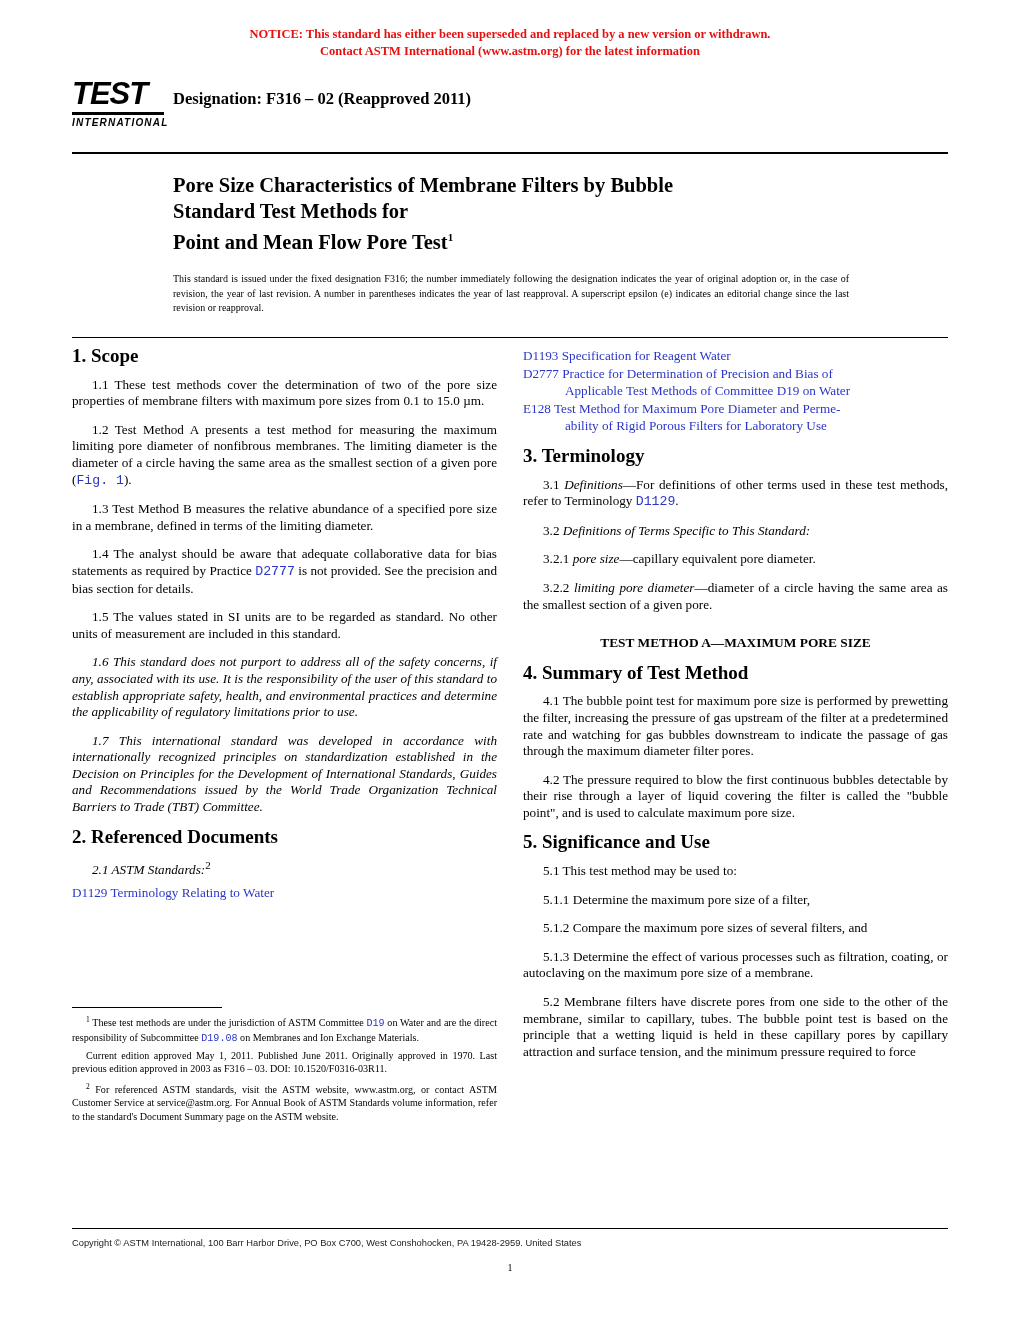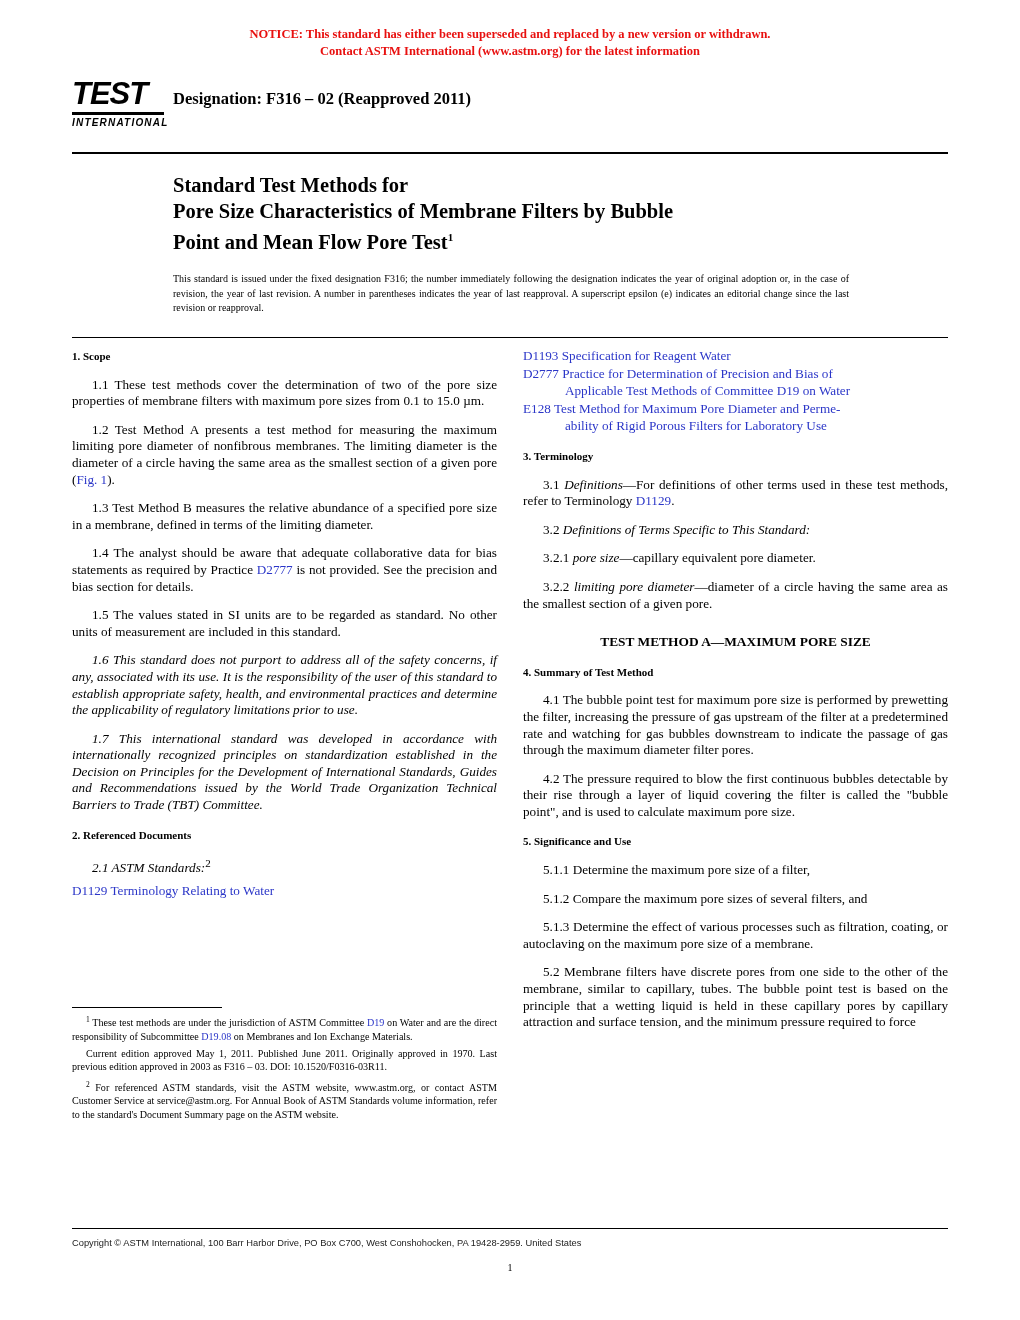--- a/index.html
+++ b/index.html
@@ -119,32 +119,32 @@
     top: 348px;
     width: 425px;
     font-size: 13.2px;
     line-height: 16.6px;
     text-align: justify;
     font-family: "Liberation Serif", serif;
   }
   .col-left { left: 72px; }
   .col-right { left: 523px; }
   h2.sec {
-    font-size: 11px;
+    font-size: 19px;
     font-weight: bold;
     margin: 13px 0 7px 0;
     text-align: left;
   }
   h2.sec:first-child { margin-top: 0; }
   p {
     margin: 12px 0 6px 0;
     text-indent: 20px;
   }
   .ital { font-style: italic; }
-  .blue { color: #2b36c8; }
+  .blue { color: #2b36c8; font-family: Liberation Mono, monospace; }
   .ref-line {
     color: #2b36c8;
     text-indent: 0;
     margin: 0 0 1px 0;
     text-align: justify;
   }
   .ref-hang {
     color: #2b36c8;
     margin: 0 0 1px 0;
     padding-left: 22px;
@@ -218,22 +218,22 @@
     <div class="big">TEST</div>
     <div class="bar"></div>
     <div class="small">INTERNATIONAL</div>
   </div>
 
   <div class="designation">Designation:  F316 – 02 (Reapproved 2011)</div>
 
   <div class="rule-top"></div>
 
   <div class="title-block">
+    <div class="tline">Pore Size Characteristics of Membrane Filters by Bubble</div>
     <div class="tline">Standard Test Methods for</div>
-    <div class="tline">Pore Size Characteristics of Membrane Filters by Bubble</div>
     <div class="tline"><span>Point and Mean Flow Pore Test</span><sup>1</sup></div>
   </div>
 
   <div class="preamble">This standard is issued under the fixed designation F316; the number immediately following the designation indicates the year of original adoption or, in the case of revision, the year of last revision. A number in parentheses indicates the year of last reapproval. A superscript epsilon (e) indicates an editorial change since the last revision or reapproval.</div>
 
   <div class="rule-mid"></div>
 
   <div class="col col-left">
 
     <h2 class="sec">1.  Scope</h2>
@@ -282,20 +282,21 @@
 
     <div class="centerhead">TEST METHOD A—MAXIMUM PORE SIZE</div>
 
     <h2 class="sec">4.  Summary of Test Method</h2>
 
     <p>4.1 The bubble point test for maximum pore size is performed by prewetting the filter, increasing the pressure of gas upstream of the filter at a predetermined rate and watching for gas bubbles downstream to indicate the passage of gas through the maximum diameter filter pores.</p>
     <p>4.2 The pressure required to blow the first continuous bubbles detectable by their rise through a layer of liquid covering the filter is called the "bubble point", and is used to calculate maximum pore size.</p>
 
     <h2 class="sec">5.  Significance and Use</h2>
 
+    <p>5.1 This test method may be used to:</p>
     <p>5.1.1 Determine the maximum pore size of a filter,</p>
     <p>5.1.2 Compare the maximum pore sizes of several filters, and</p>
     <p>5.1.3 Determine the effect of various processes such as filtration, coating, or autoclaving on the maximum pore size of a membrane.</p>
     <p>5.2 Membrane filters have discrete pores from one side to the other of the membrane, similar to capillary, tubes. The bubble point test is based on the principle that a wetting liquid is held in these capillary pores by capillary attraction and surface tension, and the minimum pressure required to force</p>
 
   </div>
 
   <div class="footnote-rule"></div>
 
   <div class="footnotes">

